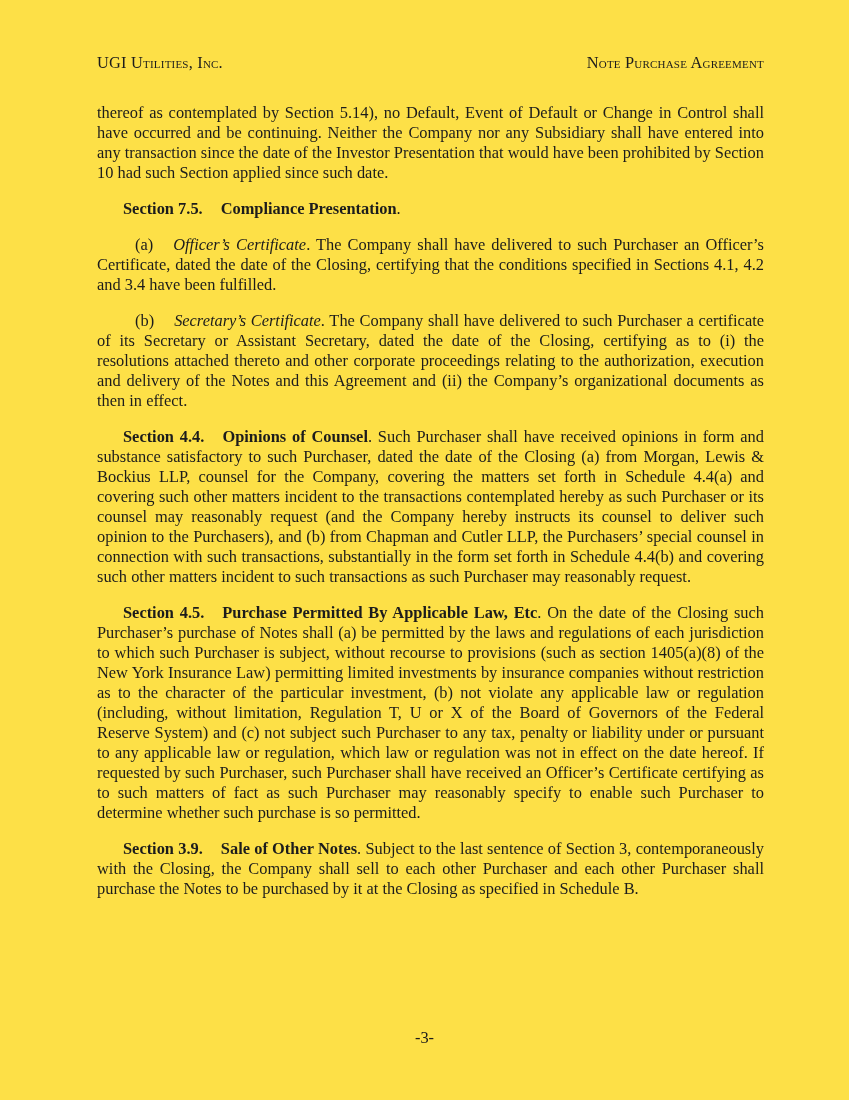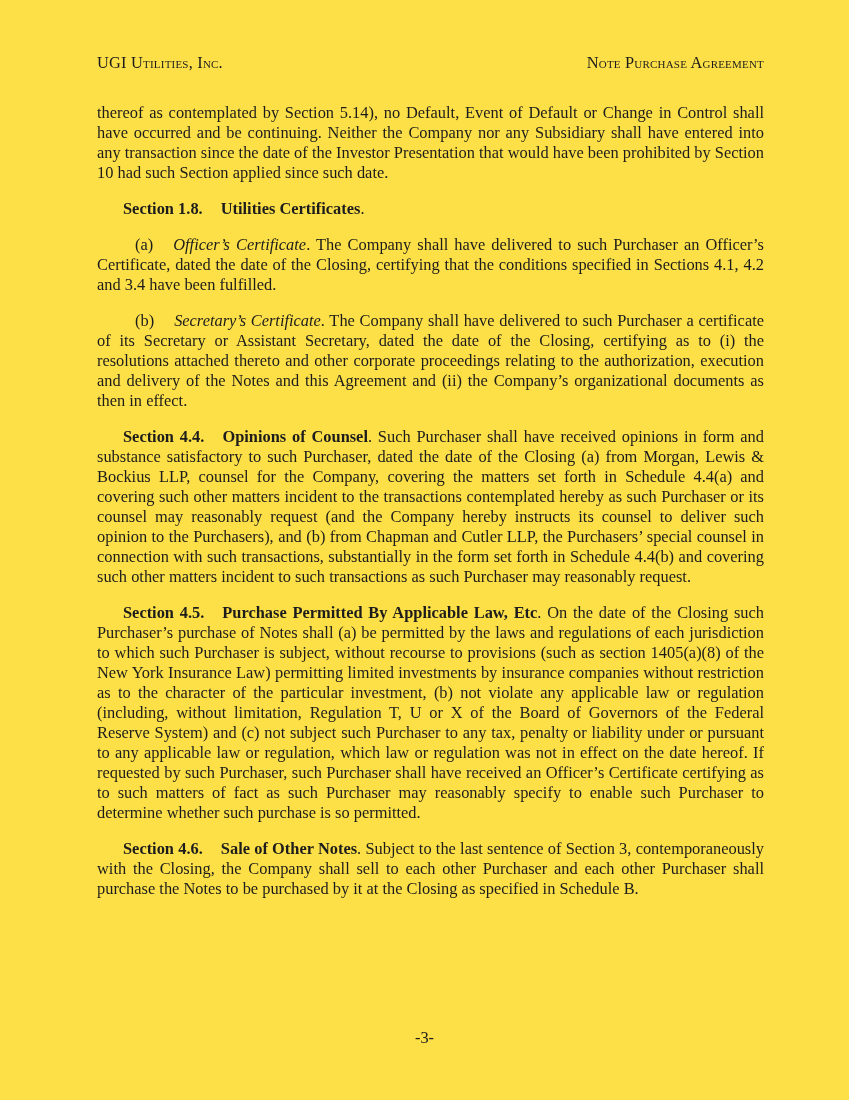--- a/index.html
+++ b/index.html
@@ -59,31 +59,31 @@
 <div class="page">
   <div class="text-block">
 
     <div class="doc-header">
       <span>UGI Utilities, Inc.</span>
       <span>Note Purchase Agreement</span>
     </div>
 
     <p class="para"><span>thereof as contemplated by Section 5.14), no Default, Event of Default or Change in Control shall have occurred and be continuing.  Neither the Company nor any Subsidiary shall have entered into any transaction since the date of the Investor Presentation that would have been prohibited by Section 10 had such Section applied since such date.</span></p>
 
-    <p class="para indent-heading"><b>Section 1.8.</b><span class="tab"></span><b>Utilities Certificates</b><span>.</span></p>
+    <p class="para indent-heading"><b>Section 7.5.</b><span class="tab"></span><b>Compliance Presentation</b><span>.</span></p>
 
     <p class="para indent-sub"><span>(a)</span><span class="tab-sm"></span><i>Officer’s Certificate</i><span>.  The Company shall have delivered to such Purchaser an Officer’s Certificate, dated the date of the Closing, certifying that the conditions specified in Sections 4.1, 4.2 and 3.4 have been fulfilled.</span></p>
 
     <p class="para indent-sub"><span>(b)</span><span class="tab-sm"></span><i>Secretary’s Certificate</i><span>.  The Company shall have delivered to such Purchaser a certificate of its Secretary or Assistant Secretary, dated the date of the Closing, certifying as to (i) the resolutions attached thereto and other corporate proceedings relating to the authorization, execution and delivery of the Notes and this Agreement and (ii) the Company’s organizational documents as then in effect.</span></p>
 
     <p class="para indent-heading"><b>Section 4.4.</b><span class="tab"></span><b>Opinions of Counsel</b><span>.  Such Purchaser shall have received opinions in form and substance satisfactory to such Purchaser, dated the date of the Closing (a) from Morgan, Lewis &amp; Bockius LLP, counsel for the Company, covering the matters set forth in Schedule 4.4(a) and covering such other matters incident to the transactions contemplated hereby as such Purchaser or its counsel may reasonably request (and the Company hereby instructs its counsel to deliver such opinion to the Purchasers), and (b) from Chapman and Cutler LLP, the Purchasers’ special counsel in connection with such transactions, substantially in the form set forth in Schedule 4.4(b) and covering such other matters incident to such transactions as such Purchaser may reasonably request.</span></p>
 
     <p class="para indent-heading"><b>Section 4.5.</b><span class="tab"></span><b>Purchase Permitted By Applicable Law, Etc</b><span>.  On the date of the Closing such Purchaser’s purchase of Notes shall (a) be permitted by the laws and regulations of each jurisdiction to which such Purchaser is subject, without recourse to provisions (such as section 1405(a)(8) of the New York Insurance Law) permitting limited investments by insurance companies without restriction as to the character of the particular investment, (b) not violate any applicable law or regulation (including, without limitation, Regulation T, U or X of the Board of Governors of the Federal Reserve System) and (c) not subject such Purchaser to any tax, penalty or liability under or pursuant to any applicable law or regulation, which law or regulation was not in effect on the date hereof.  If requested by such Purchaser, such Purchaser shall have received an Officer’s Certificate certifying as to such matters of fact as such Purchaser may reasonably specify to enable such Purchaser to determine whether such purchase is so permitted.</span></p>
 
-    <p class="para indent-heading"><b>Section 4.6.</b><span class="tab"></span><b>Sale of Other Notes</b><span>.  Subject to the last sentence of Section 3, contemporaneously with the Closing, the Company shall sell to each other Purchaser and each other Purchaser shall purchase the Notes to be purchased by it at the Closing as specified in Schedule B.</span></p>
+    <p class="para indent-heading"><b>Section 3.9.</b><span class="tab"></span><b>Sale of Other Notes</b><span>.  Subject to the last sentence of Section 3, contemporaneously with the Closing, the Company shall sell to each other Purchaser and each other Purchaser shall purchase the Notes to be purchased by it at the Closing as specified in Schedule B.</span></p>
 
 
   </div>
 
   <div class="page-footer">
     <span>-3-</span>
   </div>
 </div>
 
 </body></html>

